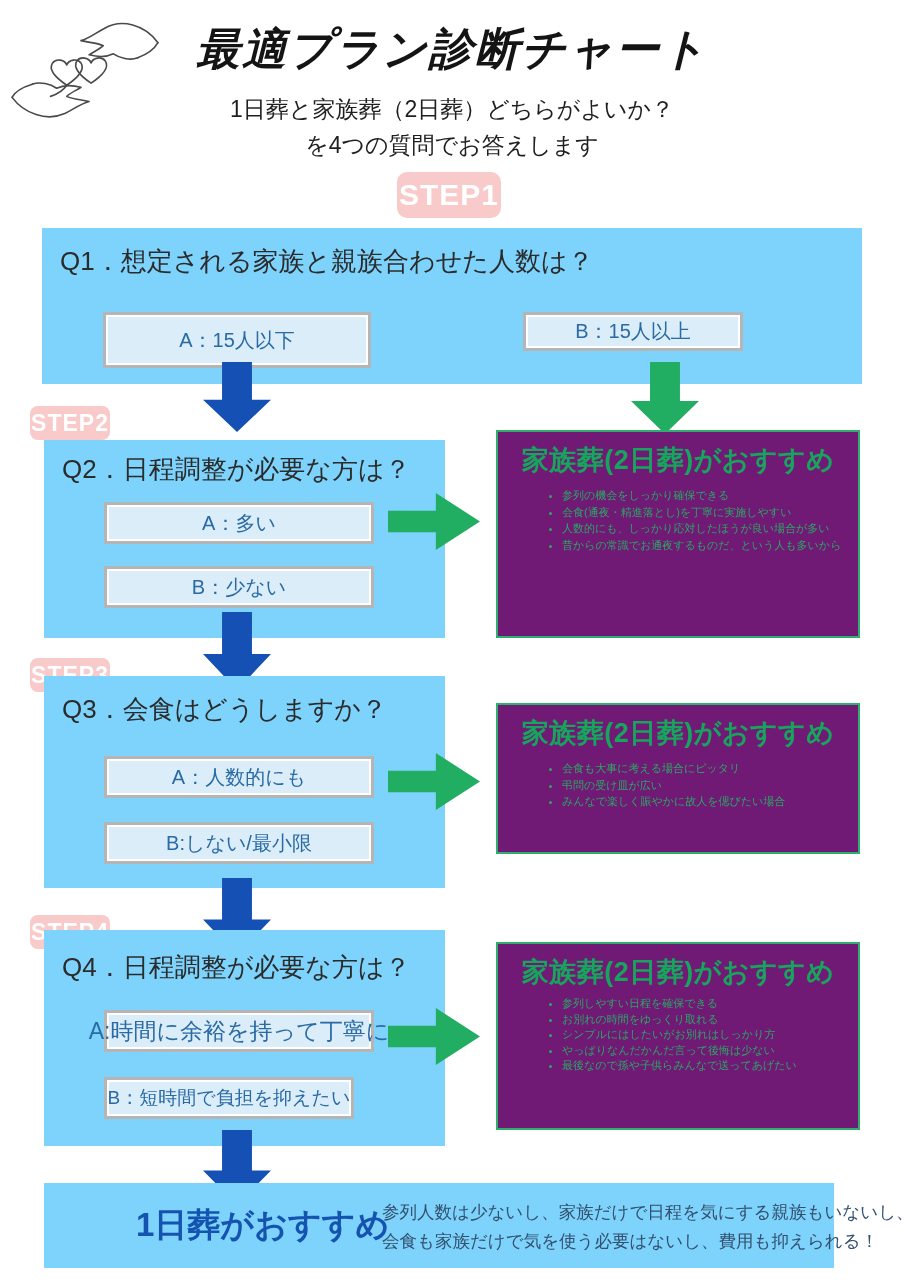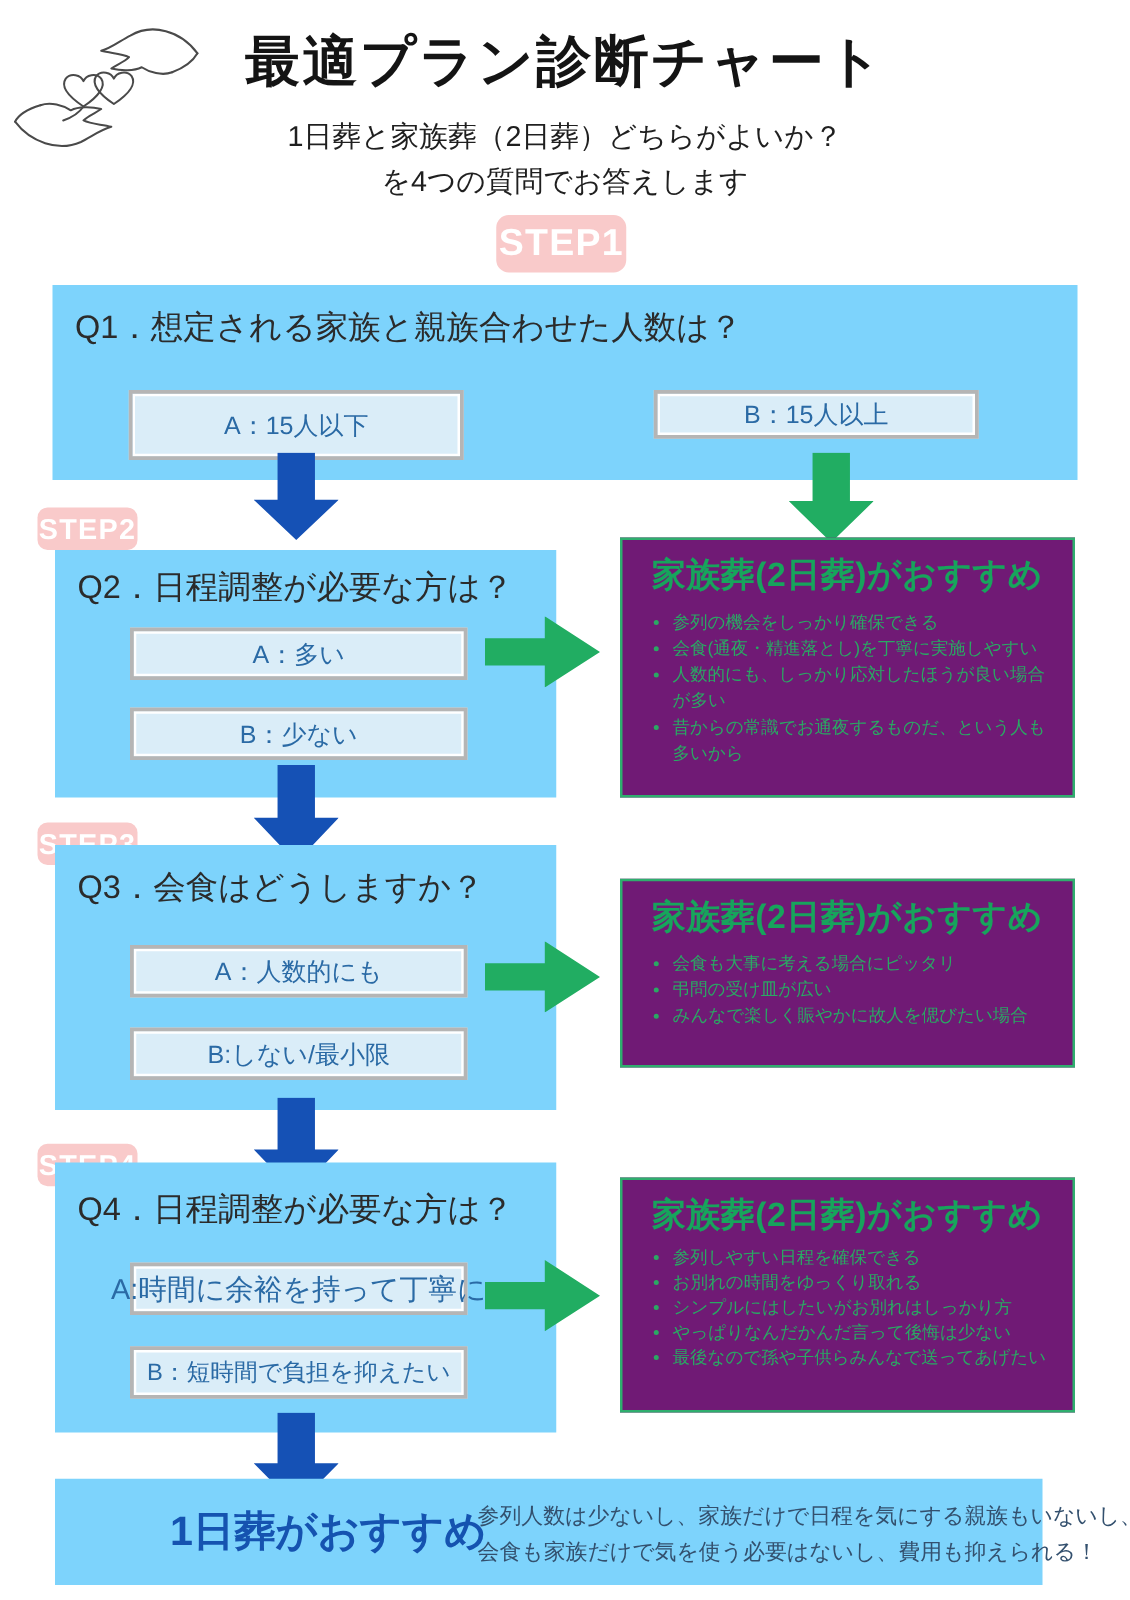--- a/index.html
+++ b/index.html
@@ -6,21 +6,21 @@
   .page{
     position:relative;width:904px;height:1280px;margin:0 auto;
     background:#ffffff;overflow:hidden;
     font-family:"Liberation Sans","DejaVu Sans",sans-serif;
     -webkit-font-smoothing:antialiased;
   }
   
   .logo{position:absolute;left:8px;top:12px;width:152px;height:114px;}
   .title{
     position:absolute;left:0;right:0;top:20px;margin:0;text-align:center;
-    font-size:44px;font-weight:800;color:#141414;letter-spacing:2px;
+    font-size:44px;font-weight:800;color:#141414;letter-spacing:2px;font-style:italic;
   }
   .subtitle{position:absolute;left:0;right:0;margin:0;text-align:center;
     font-size:23px;color:#1f1f1f;font-weight:500;}
   .sub1{top:94px;}
   .sub2{top:130px;}
   
   .badge{
     position:absolute;background:#f9caca;color:#ffffff;border-radius:10px;
     display:flex;align-items:center;justify-content:center;font-weight:600;
     letter-spacing:1px;
@@ -65,22 +65,22 @@
     box-sizing:border-box;
   }
   .res1{left:496px;top:430px;width:364px;height:208px;}
   .res2{left:496px;top:703px;width:364px;height:151px;}
   .res3{left:496px;top:942px;width:364px;height:188px;}
   .result h3{
     margin:10px 6px 0;text-align:center;color:#17a45c;
     font-size:27px;font-weight:800;letter-spacing:0.5px;
   }
   .result ul{
-    margin:9px 0 0;padding:0 14px 0 40px;color:#2aa863;
-    font-size:14px;line-height:1.5;font-weight:500;list-style:disc;
+    margin:9px 0 0;padding:0 14px 0 64px;color:#2aa863;
+    font-size:11px;line-height:1.5;font-weight:500;list-style:disc;
   }
   .result ul.tight{line-height:1.42;margin-top:6px;}
   .result li{margin:0;}
   
   .panel-final{left:44px;top:1183px;width:790px;height:85px;}
   .final-title{
     position:absolute;left:92px;top:20px;margin:0;
     font-size:33px;font-weight:800;color:#1553b0;white-space:nowrap;
   }
   .final-desc{
@@ -103,21 +103,21 @@
     <path d="M58,72 C54,78 48,81 42,83"></path>
   </svg>
   <h1 class="title">最適プラン診断チャート</h1>
   <p class="subtitle sub1">1日葬と家族葬（2日葬）どちらがよいか？</p>
   <p class="subtitle sub2">を4つの質問でお答えします</p>
 
   <div class="badge badge1">STEP1</div>
   <section class="panel panel-q1">
     <h2 class="q-title" style="top:16px;">Q1．想定される家族と親族合わせた人数は？</h2>
     <div class="opt" style="left:61px;top:84px;width:268px;height:56px;">A：15人以下</div>
-    <div class="opt" style="left:481px;top:84px;width:260px;height:39px;text-align:center;">B：15人以上</div>
+    <div class="opt" style="left:481px;top:84px;width:220px;height:39px;text-align:center;">B：15人以上</div>
   </section>
   <div class="arrow arrow-down blue ad1a"></div>
   <div class="arrow arrow-down green ad1b"></div>
 
   <div class="badge badge-s badge2">STEP2</div>
   <section class="panel panel-q2">
     <h2 class="q-title" style="top:12px;">Q2．日程調整が必要な方は？</h2>
     <div class="opt" style="left:60px;top:62px;width:270px;height:42px;">A：多い</div>
     <div class="opt" style="left:60px;top:126px;width:270px;height:42px;">B：少ない</div>
   </section>
@@ -147,21 +147,21 @@
       <li>弔問の受け皿が広い</li>
       <li>みんなで楽しく賑やかに故人を偲びたい場合</li>
     </ul>
   </aside>
   <div class="arrow arrow-down blue ad3"></div>
 
   <div class="badge badge-s badge4">STEP4</div>
   <section class="panel panel-q4">
     <h2 class="q-title" style="top:20px;">Q4．日程調整が必要な方は？</h2>
     <div class="opt" style="left:60px;top:80px;width:270px;height:42px;font-size:23px;">A:時間に余裕を持って丁寧に</div>
-    <div class="opt" style="left:60px;top:147px;width:270px;height:42px;font-size:19px;">B：短時間で負担を抑えたい</div>
+    <div class="opt" style="left:60px;top:147px;width:250px;height:42px;font-size:19px;">B：短時間で負担を抑えたい</div>
   </section>
   <div class="arrow arrow-right green ar3"></div>
   <aside class="result res3">
     <h3>家族葬(2日葬)がおすすめ</h3>
     <ul class="tight">
       <li>参列しやすい日程を確保できる</li>
       <li>お別れの時間をゆっくり取れる</li>
       <li>シンプルにはしたいがお別れはしっかり方</li>
       <li>やっぱりなんだかんだ言って後悔は少ない</li>
       <li>最後なので孫や子供らみんなで送ってあげたい</li>

